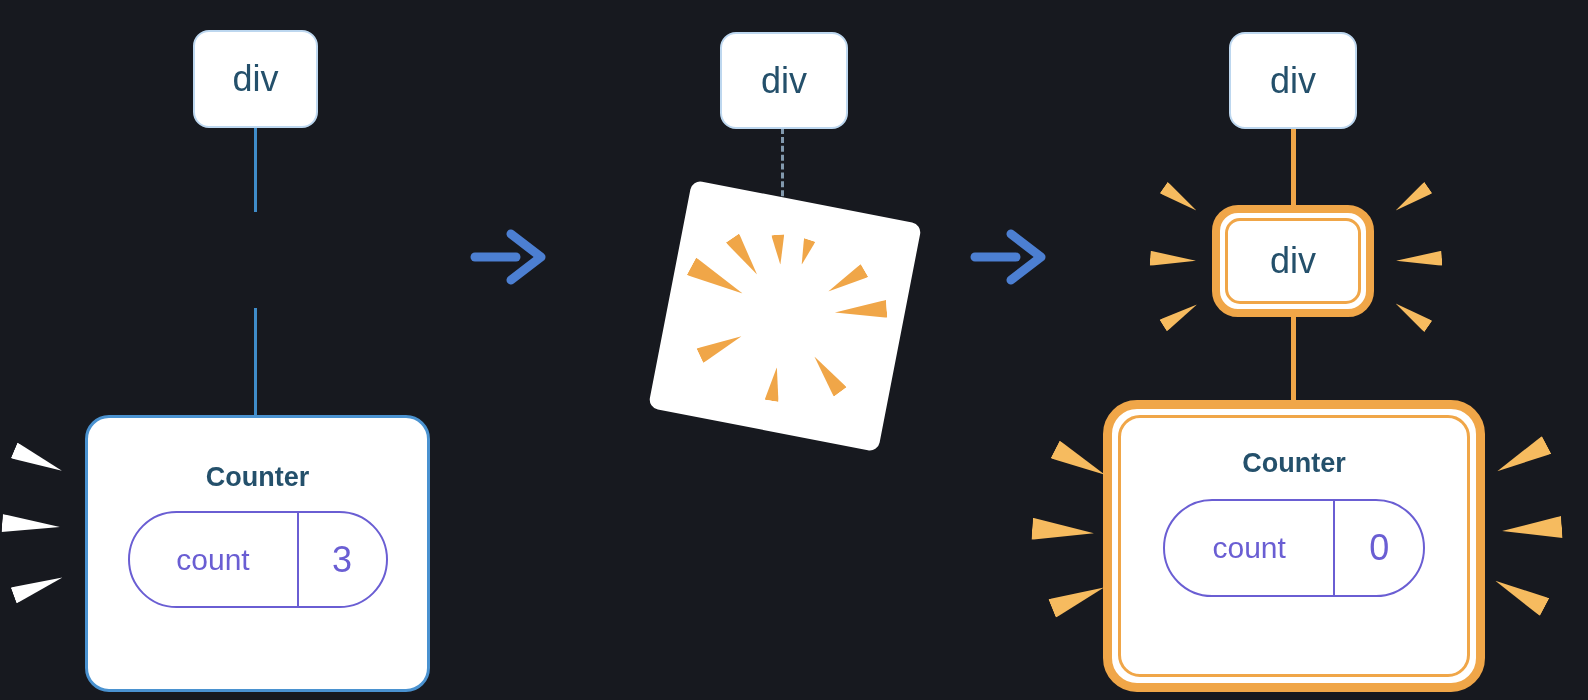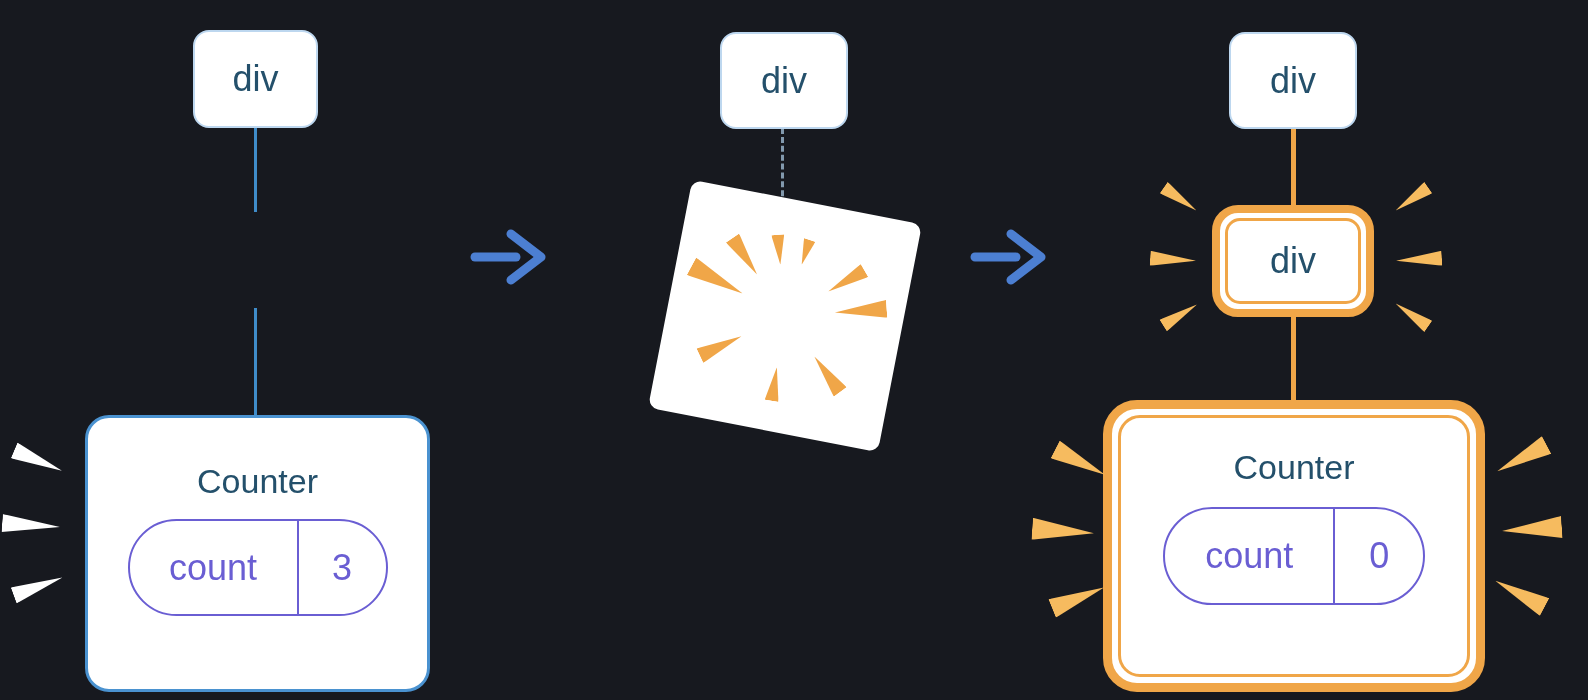--- a/index.html
+++ b/index.html
@@ -24,28 +24,28 @@
   .edge.blue { background: var(--connector-blue, #3f8cc9); }
   .edge.orange { background: var(--orange, #f0a648); }
   .edge.dashed { background: transparent; border-left: 3px dashed var(--dashed-gray, #8299ad); }
 
   .card {
     position: absolute; display: flex; flex-direction: column; align-items: center;
     background: var(--card-bg, #fff);
     border: 3px solid var(--counter-border, #4a92d0);
     border-radius: 24px; z-index: 2;
   }
-  .card-title { color: var(--text-navy, #24506b); font-size: 34px; font-weight: 400; }
+  .card-title { color: var(--text-navy, #24506b); font-size: 27px; font-weight: 700; }
 
   .pill {
     display: flex; overflow: hidden;
     border: 2.5px solid var(--purple, #6a5ed3);
     border-radius: 60px; color: var(--purple, #6a5ed3);
   }
-  .pill .name  { flex: 1.92; display: flex; align-items: center; justify-content: center; font-size: 36px; }
+  .pill .name  { flex: 1.92; display: flex; align-items: center; justify-content: center; font-size: 30px; }
   .pill .value { flex: 1; display: flex; align-items: center; justify-content: center; font-size: 36px;
                  border-left: 2.5px solid var(--purple, #6a5ed3); }
 
   .spark {
     position: absolute; z-index: 3;
     clip-path: polygon(0 50%, 100% 0, 100% 100%);
     background: var(--orange-light, #f6bb5f);
   }
   .spark.white { background: var(--spark-white, #ffffff); }
 

